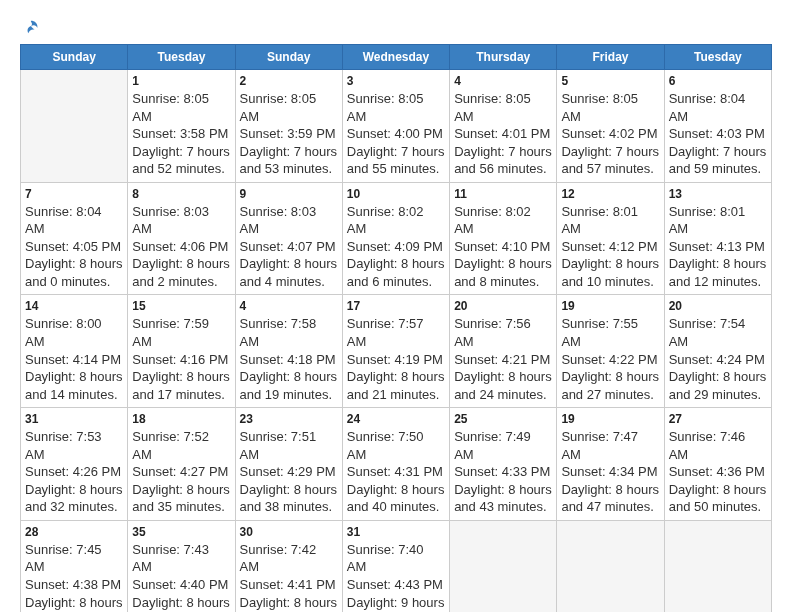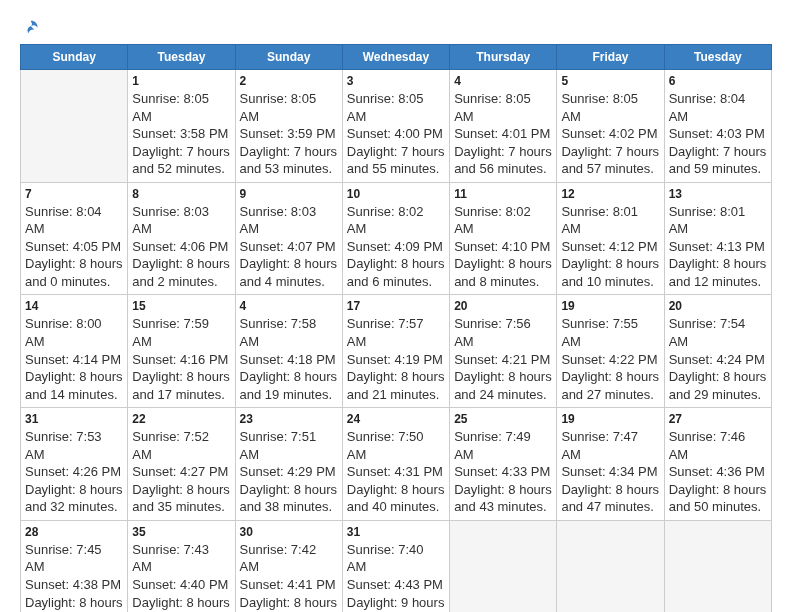--- a/index.html
+++ b/index.html
@@ -220,21 +220,21 @@
             <span class="day-num">20</span>
             <div class="day-info">Sunrise: 7:54 AM<br>Sunset: 4:24 PM<br>Daylight: 8 hours<br>and 29 minutes.</div>
           </td>
         </tr>
         <tr>
           <td>
             <span class="day-num">31</span>
             <div class="day-info">Sunrise: 7:53 AM<br>Sunset: 4:26 PM<br>Daylight: 8 hours<br>and 32 minutes.</div>
           </td>
           <td>
-            <span class="day-num">22</span>
+            <span class="day-num">18</span>
             <div class="day-info">Sunrise: 7:52 AM<br>Sunset: 4:27 PM<br>Daylight: 8 hours<br>and 35 minutes.</div>
           </td>
           <td>
             <span class="day-num">23</span>
             <div class="day-info">Sunrise: 7:51 AM<br>Sunset: 4:29 PM<br>Daylight: 8 hours<br>and 38 minutes.</div>
           </td>
           <td>
             <span class="day-num">24</span>
             <div class="day-info">Sunrise: 7:50 AM<br>Sunset: 4:31 PM<br>Daylight: 8 hours<br>and 40 minutes.</div>
           </td>

